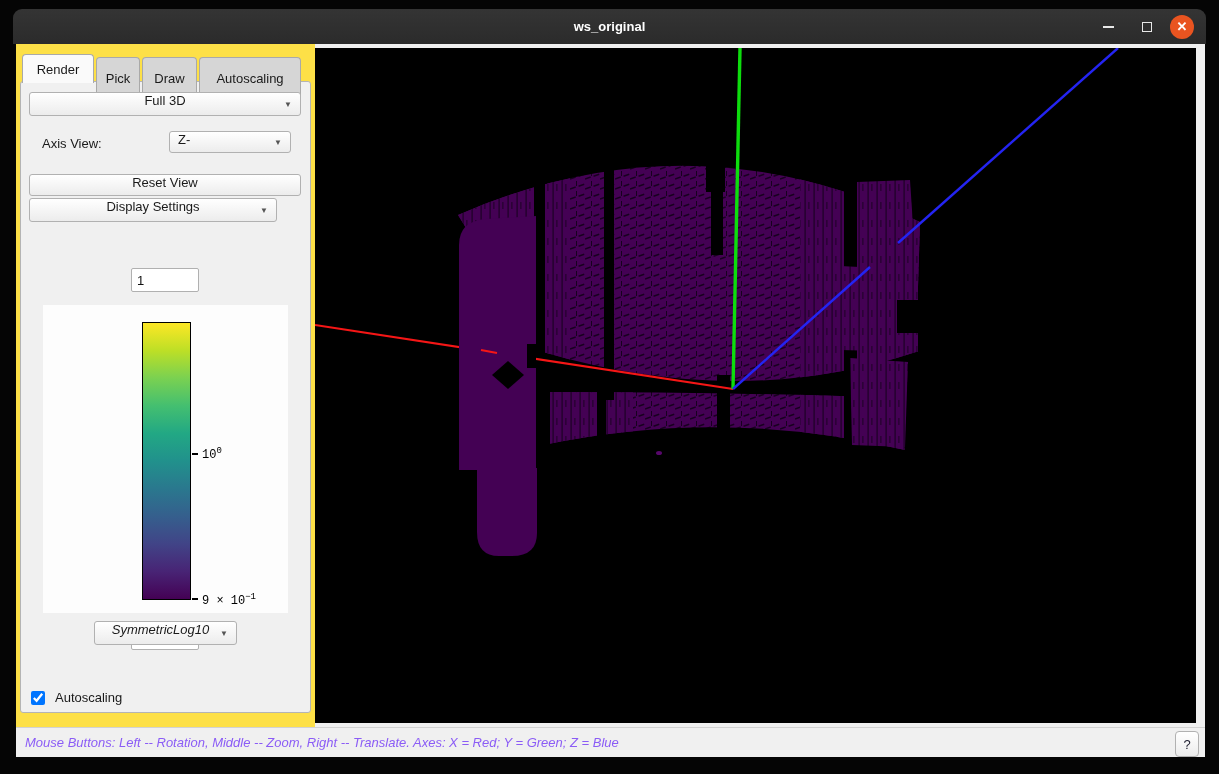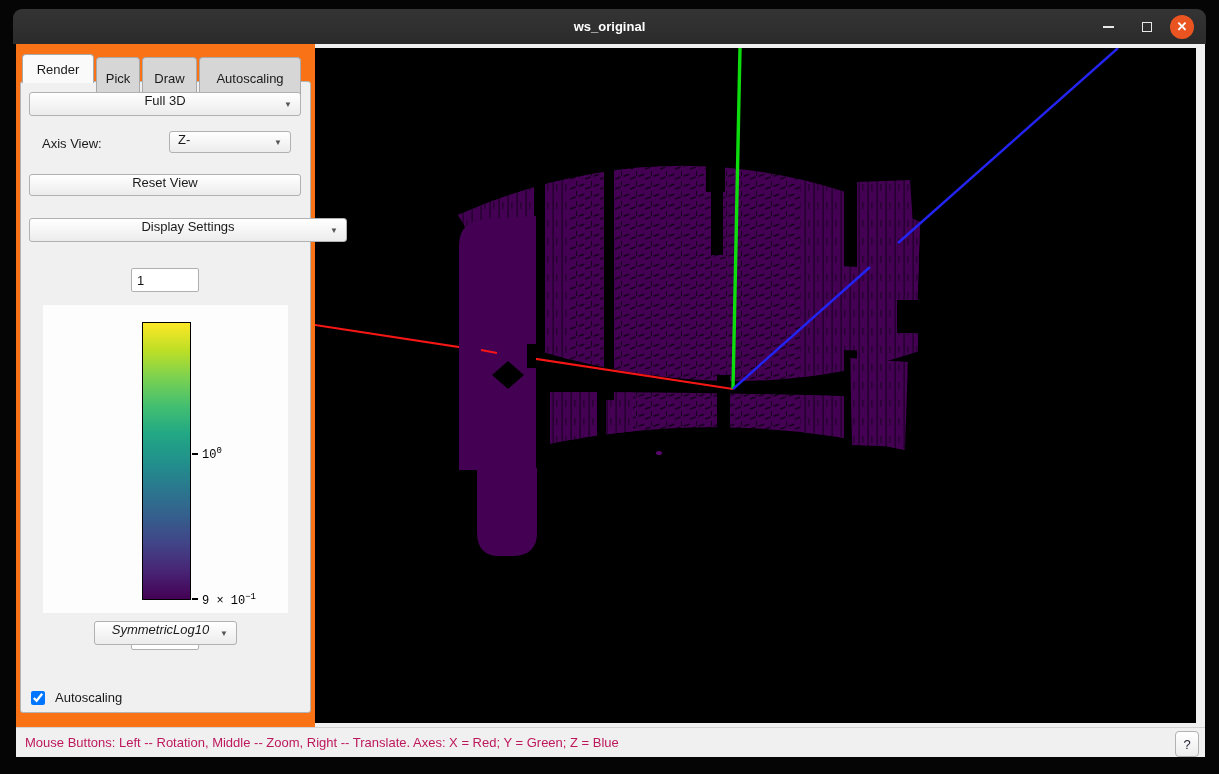--- a/index.html
+++ b/index.html
@@ -11,21 +11,21 @@
   .title { color:#ffffff; font-size:13px; font-weight:bold; }
   .win-btn { position:absolute; top:0; height:35px; display:flex; align-items:center; justify-content:center; }
   .min-btn { right:86px; width:24px; }
   .min-glyph { width:11px; height:2px; background:#e8e8e8; display:block; }
   .max-btn { right:47px; width:24px; }
   .max-glyph { width:10px; height:10px; border:1.5px solid #e8e8e8; display:block; }
   .close-btn { right:11px; width:26px; }
   .close-circle { width:24px; height:24px; border-radius:50%; background:#e95420; color:#fff;
                   font-size:13px; font-weight:bold; display:flex; align-items:center; justify-content:center; }
   .content { position:absolute; left:16px; top:44px; width:1189px; height:713px; background:#f0f0f0; }
-  .left-panel { position:absolute; left:0; top:0; width:299px; height:683px; background:#f97316; }
+  .left-panel { position:absolute; left:0; top:0; width:299px; height:683px; background:#fde047; }
   .tab { position:absolute; font-size:13px; color:#1a1a1a; display:flex; align-items:center;
          justify-content:center; border:1px solid #a9a9a9; border-bottom:none;
          border-radius:4px 4px 0 0; background:#d6d6d6; top:13px; height:41px; z-index:1; }
   .tab.active { background:#fafafa; top:10px; height:29px; z-index:3; }
   .tab-frame { position:absolute; left:4px; top:37px; width:291px; height:632px;
                border:1px solid #b4b4b4; border-radius:3px; background:#f0f0f0; z-index:0; }
   .btn, .combo { position:absolute; background:linear-gradient(#ffffff,#ececec);
         border:1px solid #b1b1b1; border-radius:3px; font-size:13px; color:#1a1a1a;
         display:flex; align-items:flex-start; justify-content:center; z-index:4; }
   .combo .arrow { position:absolute; right:8px; top:50%; transform:translateY(-42%);
@@ -38,21 +38,21 @@
   .cb-bar { position:absolute; left:99px; top:17px; width:49px; height:278px; border:1px solid #000; }
   .cb-tick { position:absolute; width:6px; height:2px; background:#000; }
   .cb-ticklabel { position:absolute; font-size:12px; color:#000; font-family:Liberation Mono, monospace; white-space:nowrap; }
   .cb-ticklabel sup { font-size:9px; }
   .chk-row { position:absolute; left:15px; top:646px; display:flex; align-items:center; gap:10px; z-index:4; }
   .chk-row input { width:14px; height:14px; }
   .chk-row span { font-size:13px; color:#1a1a1a; }
   .viewport { position:absolute; left:299px; top:4px; width:881px; height:675px; background:#000; }
   .statusbar { position:absolute; left:0; top:683px; width:1189px; height:30px; background:#f0f0f0;
                border-top:1px solid #d2d2d2; display:flex; align-items:center; }
-  .status-text { font-size:13px; color:#be185d; margin-left:9px; }
+  .status-text { font-size:13px; color:#8b5cf6; margin-left:9px;font-style:italic; }
   .help-btn { position:absolute; right:6px; top:3px; width:24px; height:26px;
               background:linear-gradient(#ffffff,#ececec); border:1px solid #b1b1b1; border-radius:4px;
               font-size:13px; color:#223; display:flex; align-items:center; justify-content:center; }
 </style>
 </head>
 <body>
 
 <div>
 
   <div class="titlebar">
@@ -94,21 +94,21 @@
       <div class="label" style="left:26px;top:92px;">Axis View:</div>
       <div class="combo left-text" style="left:153px;top:87px;width:122px;height:22px;">
         <span>Z-</span>
         <span class="arrow">▼</span>
       </div>
 
       <div class="btn" style="left:13px;top:130px;width:272px;height:22px;">
         <span>Reset View</span>
       </div>
 
-      <div class="combo" style="left:13px;top:174px;width:318px;height:24px;">
+      <div class="combo" style="left:13px;top:154px;width:248px;height:24px;">
         <span>Display Settings</span>
         <span class="arrow">▼</span>
       </div>
 
 
       <input class="tinput" style="left: 115px; top: 224px; width: 68px; height: 24px;" value="1">
 
       <div class="cb-panel">
         <div class="cb-bar" style="background: linear-gradient(rgb(253, 231, 37), rgb(189, 223, 38), rgb(122, 209, 81), rgb(68, 191, 112), rgb(34, 168, 132), rgb(33, 145, 140), rgb(42, 120, 142), rgb(53, 95, 141), rgb(65, 68, 135), rgb(72, 36, 117), rgb(68, 1, 84));"></div>
         <div class="cb-tick" style="left:149px;top:148px;"></div>

